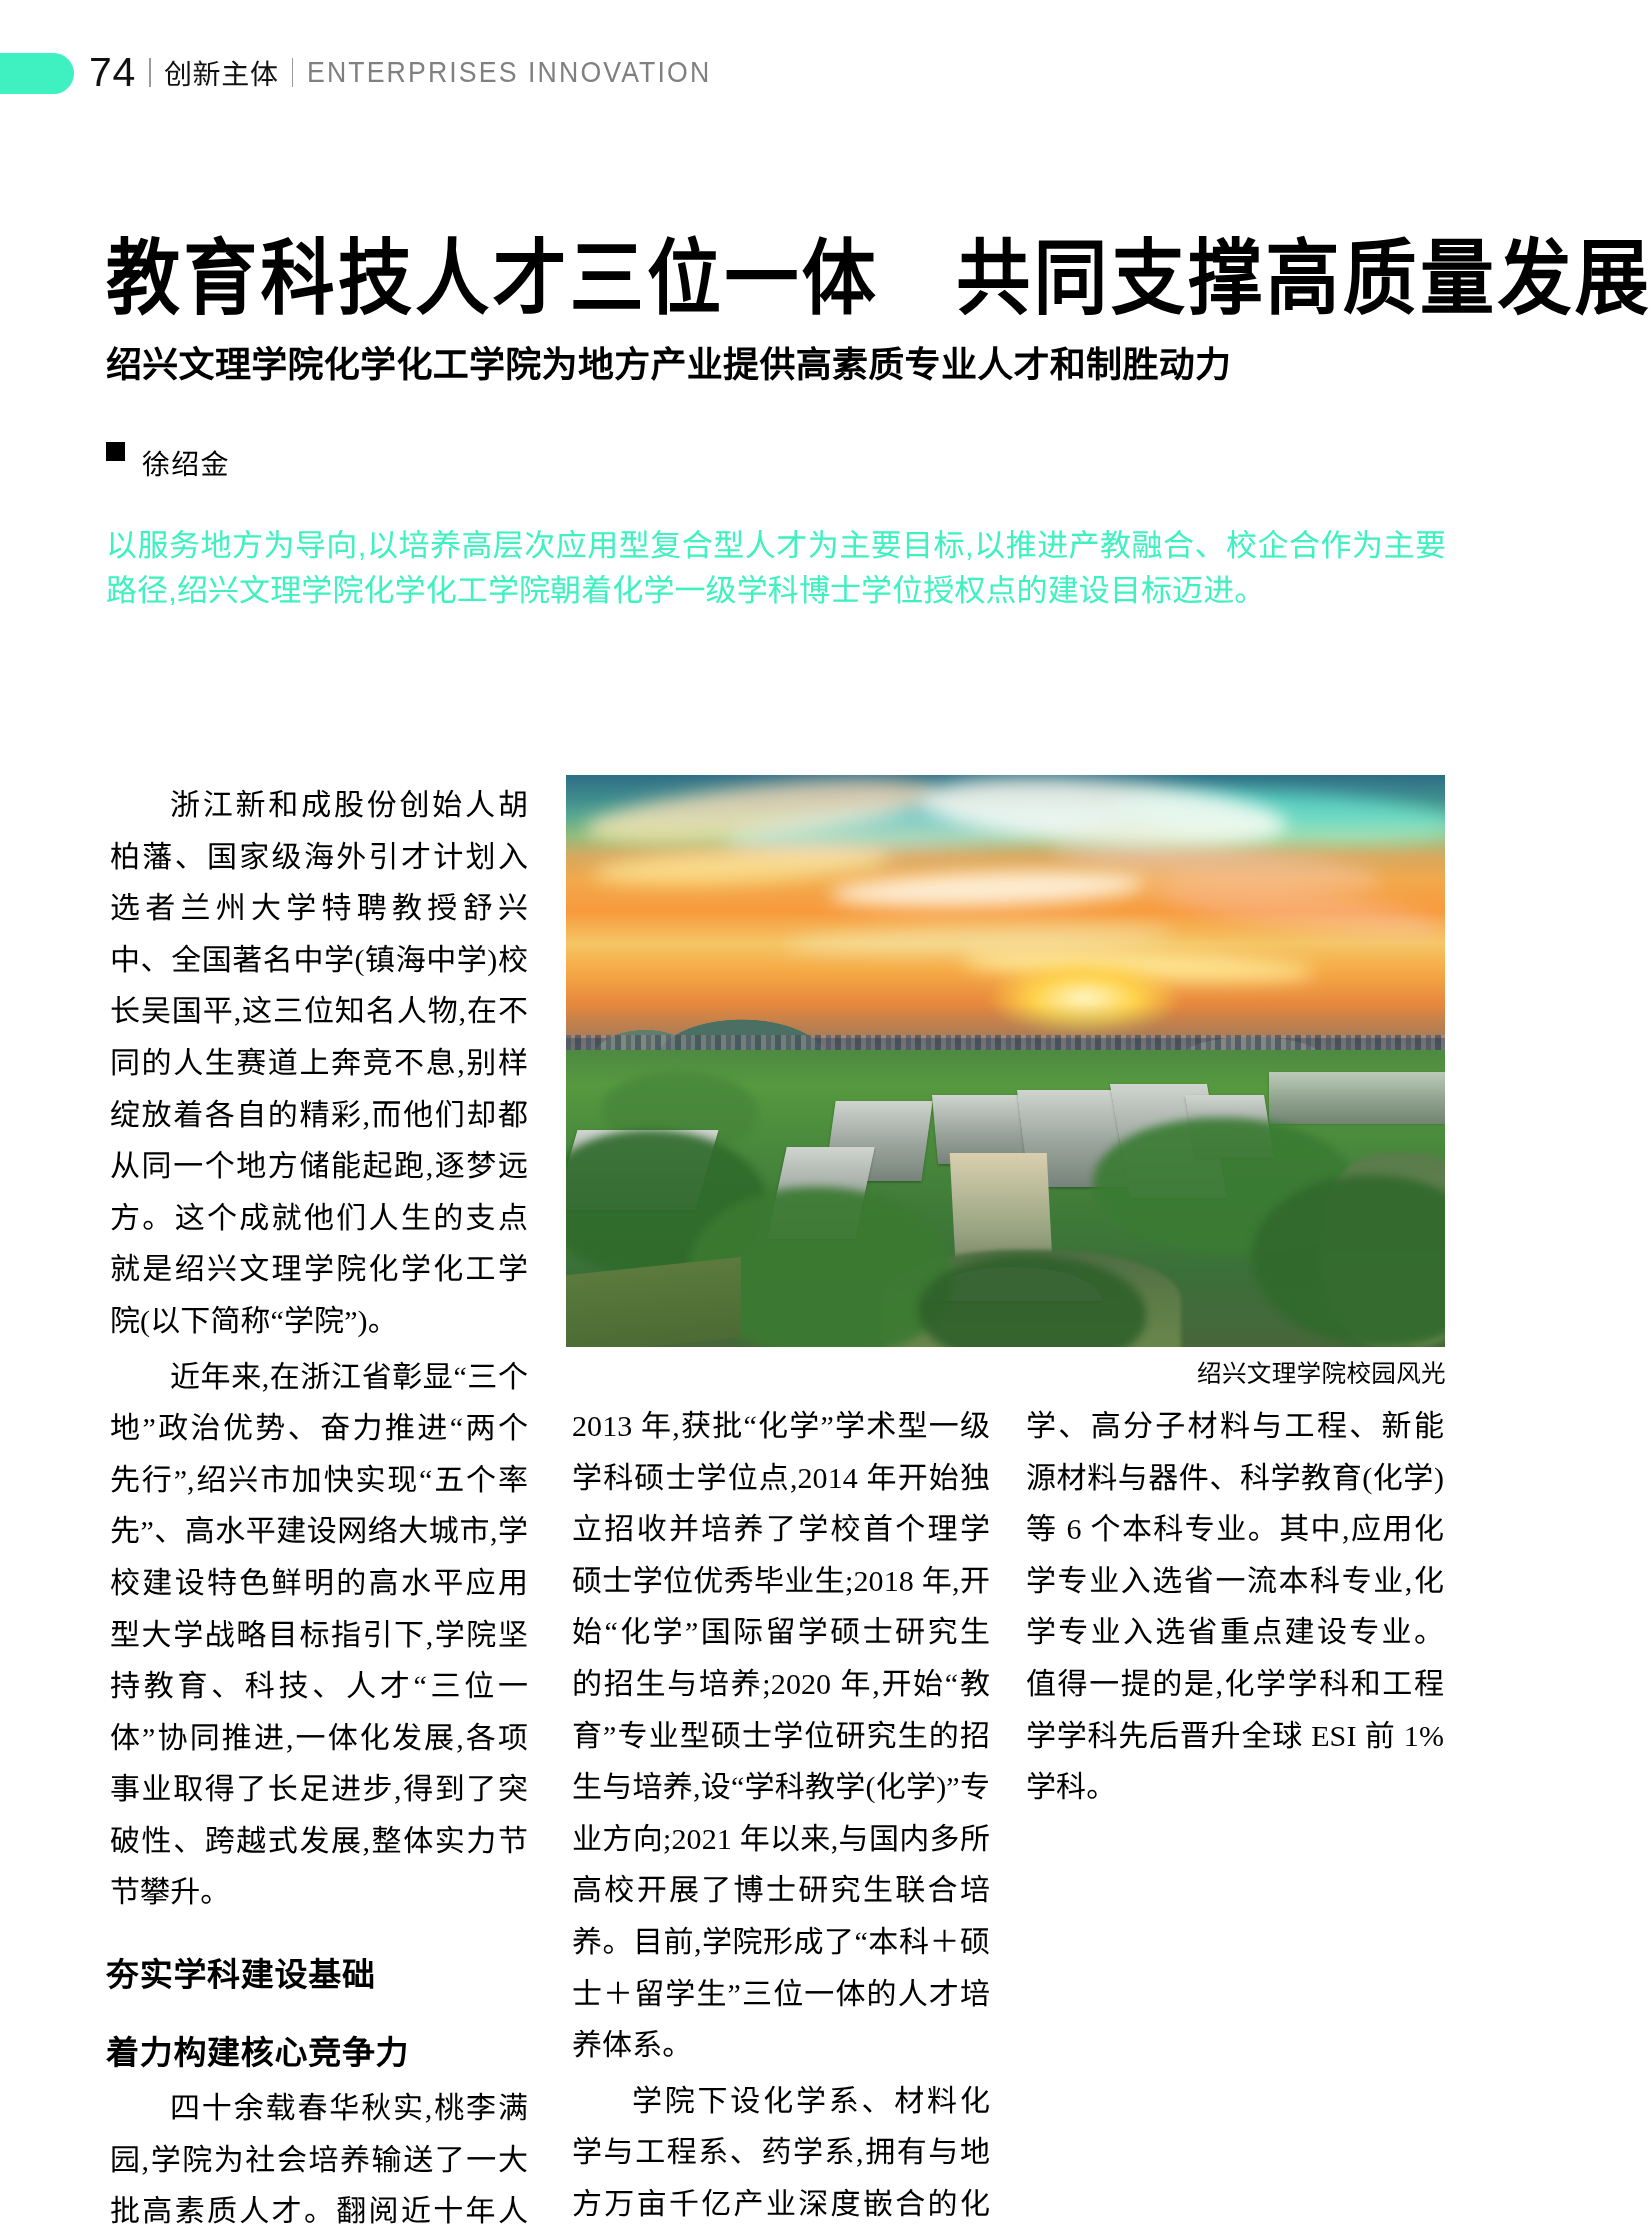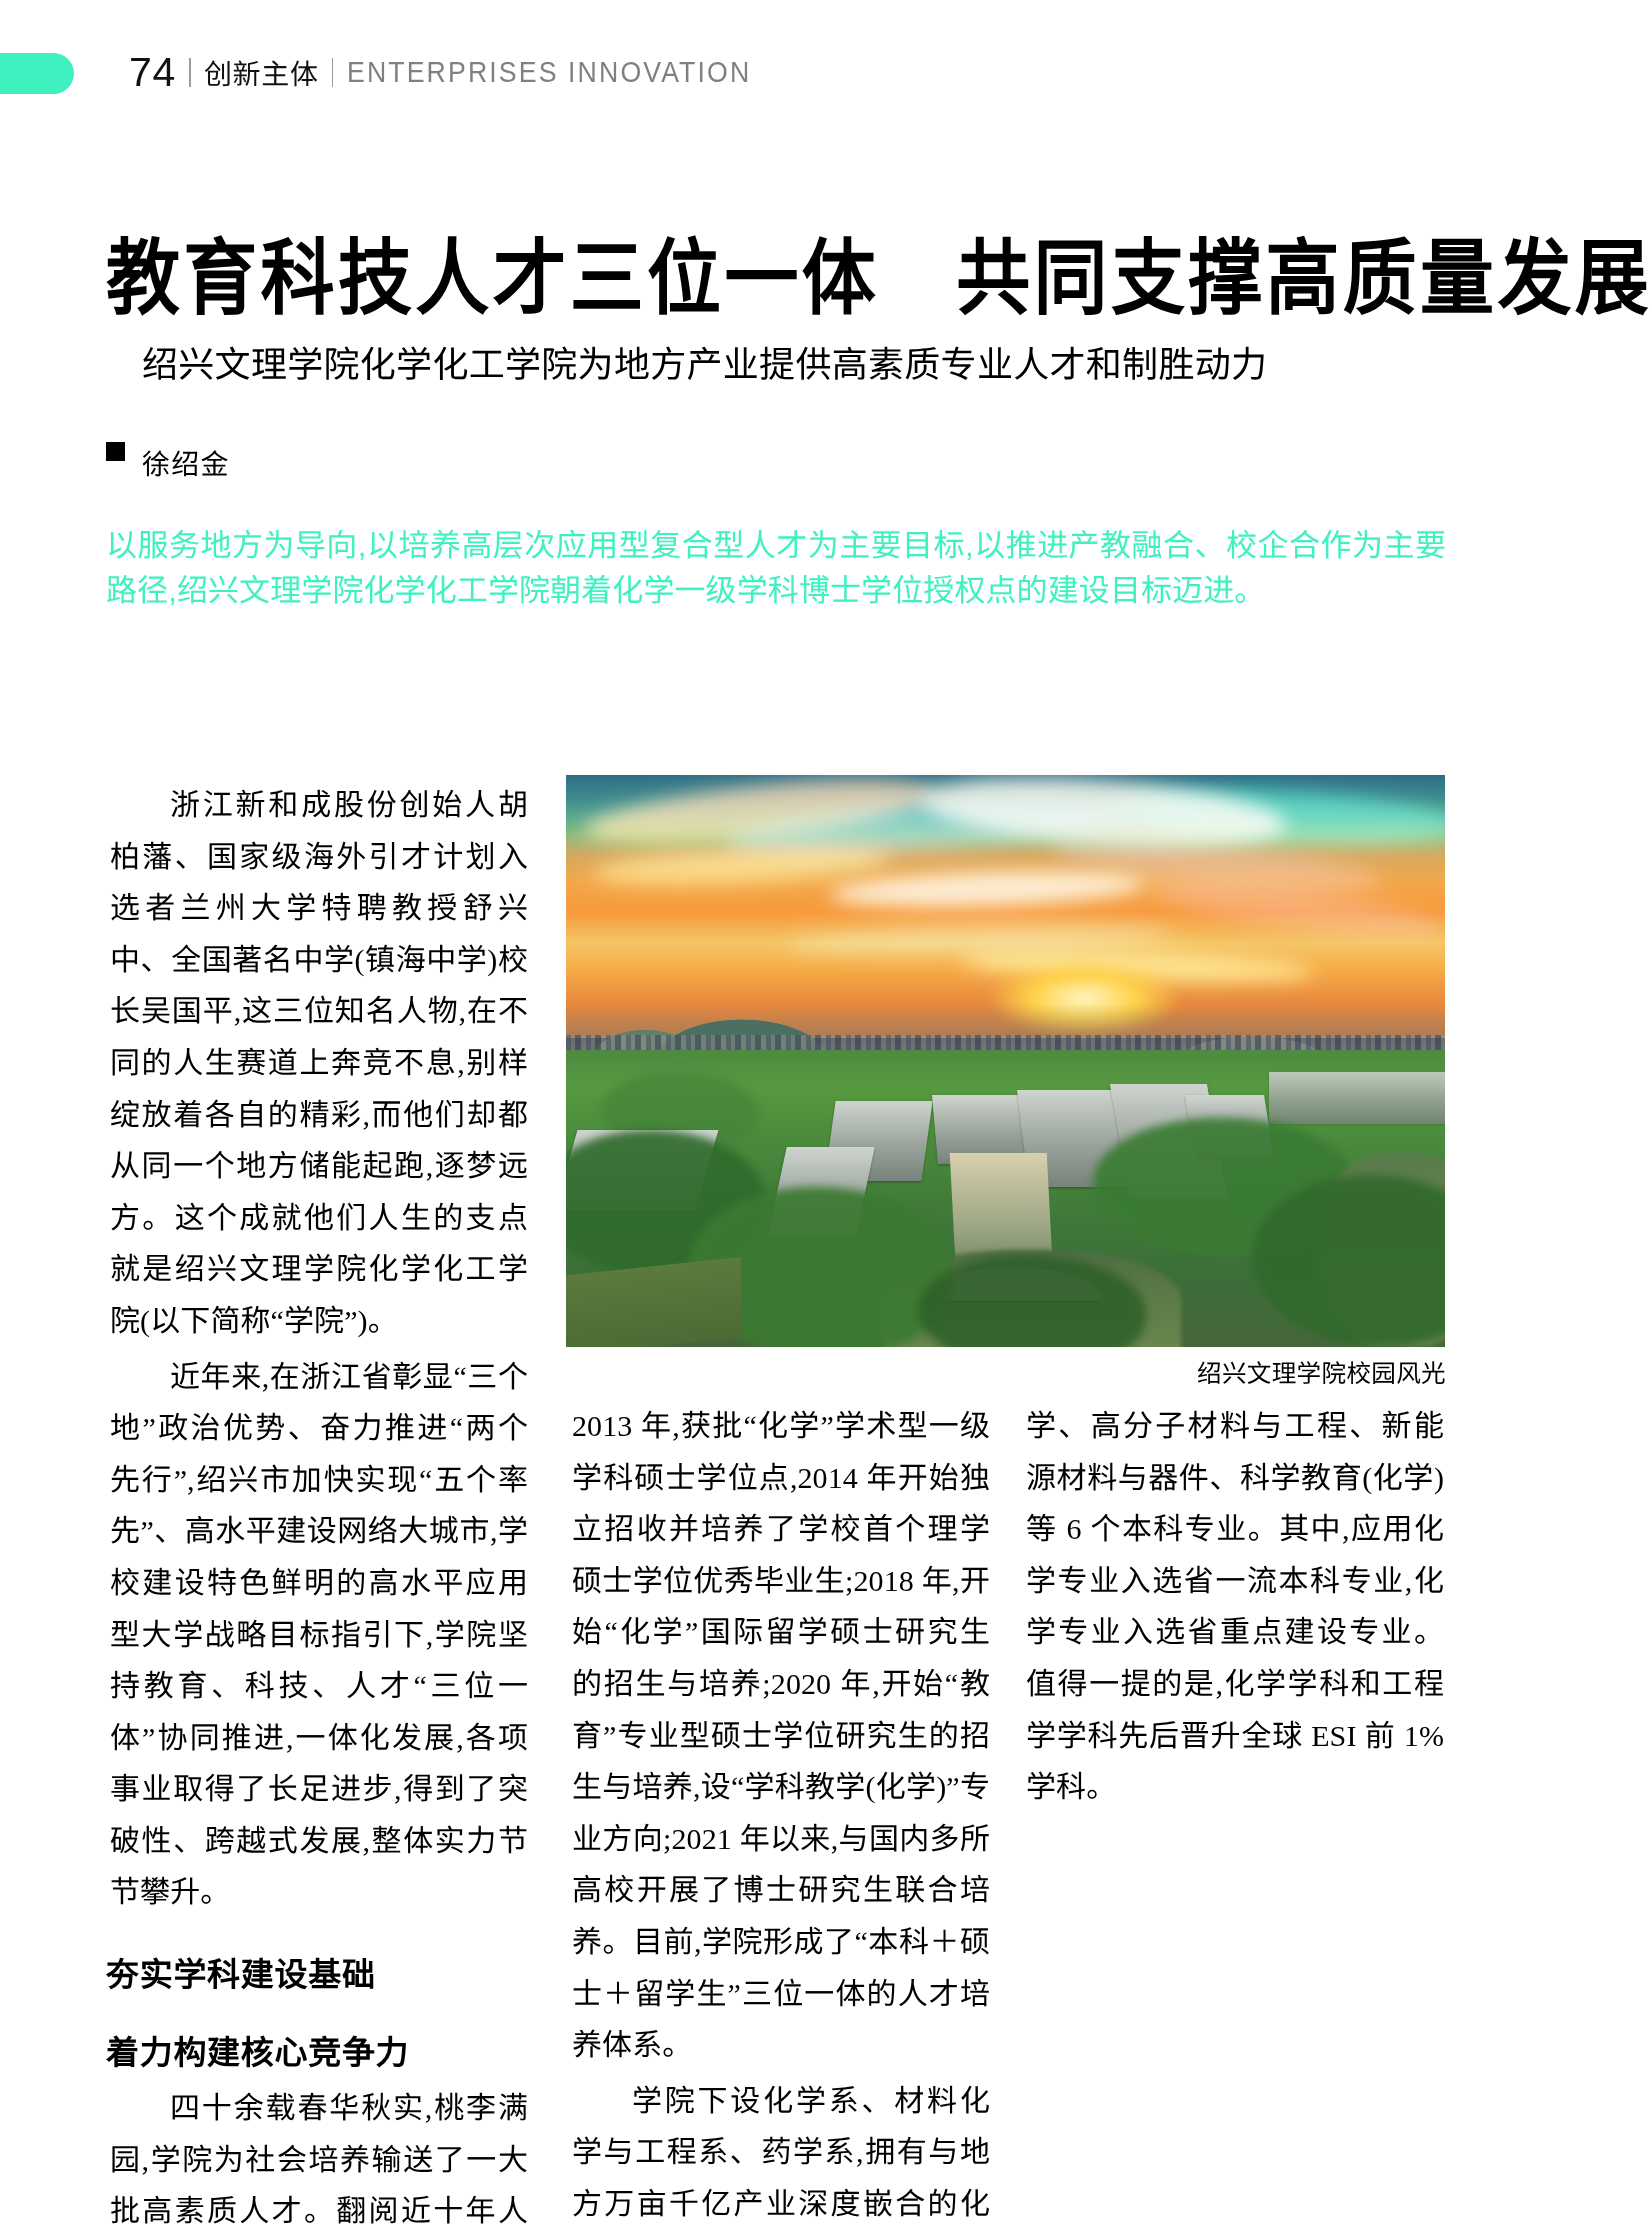--- a/index.html
+++ b/index.html
@@ -31,21 +31,21 @@
     background: #3ff0c0;
     border-radius: 0 22.6px 22.6px 0;
     flex: 0 0 auto;
   }
   .runhead-page {
     font-family: "Liberation Sans", sans-serif;
     font-size: 41px;
     font-weight: 400;
     letter-spacing: 0.7px;
     color: #111;
-    margin-left: 55px;
+    margin-left: 15px;
     line-height: 1;
     position: relative;
     top: -1.3px;
   }
   .runhead-sep {
     width: 1.3px;
     height: 29px;
     background: #9b9b9b;
     margin: 0 13.3px;
     position: relative;
@@ -87,25 +87,24 @@
     line-height: 1.12;
     color: #000;
     white-space: pre;
     transform: scaleY(1.12);
     transform-origin: left top;
   }
   .subhead {
     margin-top: 26.6px;
     font-family: "Liberation Sans", sans-serif;
     font-size: 36px;
-    font-weight: 400;
+    font-weight: 700;
     letter-spacing: 0.3px;
     line-height: 1.25;
     color: #000;
-    margin-left: 36px;
   }
 
   
   .byline {
     position: absolute;
     left: 106px;
     top: 442px;
     display: flex;
     align-items: flex-start;
     gap: 17.3px;

